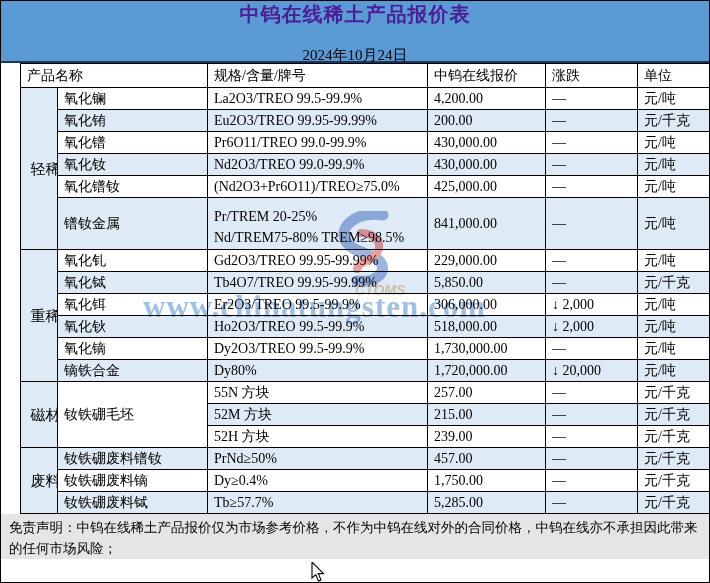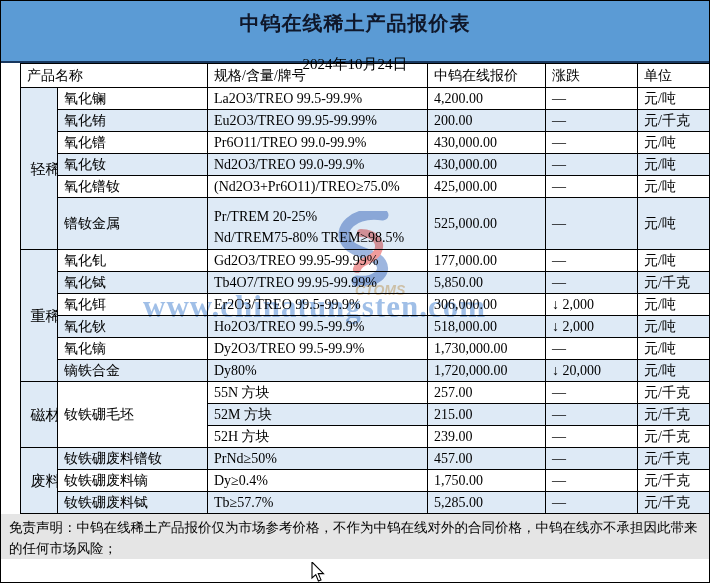--- a/index.html
+++ b/index.html
@@ -6,21 +6,21 @@
     --banner:#5B9BD5; --row_alt:#DEEAF6; --border:#000000;
     --link:#0000CC; --watermark:#8FB4E3;
   }
   *{box-sizing:border-box;}
   body{margin:0;background:#888;font-family:"Liberation Serif","DejaVu Serif",serif;}
   .page{position:relative;width:710px;height:583px;background:#fff;
         border:1px solid var(--border);overflow:hidden;margin:0 auto;}
   
   .banner{height:62px;background:var(--banner);text-align:center;
           border-bottom:2px solid #17375E;}
-  .banner .title{font-size:20px;font-weight:bold;color:#0f172a;padding-top:9px;letter-spacing:1px;}
+  .banner .title{font-size:20px;font-weight:bold;color:#4c1d95;letter-spacing:1px;}
   .banner .date{font-size:15px;color:#000;margin-top:18px;}
   
   table.price{border-collapse:collapse;table-layout:fixed;width:704px;margin-left:19px;}
   table.price th,table.price td{
     border:1px solid var(--border);font-size:14px;font-weight:normal;
     text-align:left;padding:0 6px;height:22px;overflow:hidden;white-space:nowrap;
     color:#000;background-clip:padding-box;}
   table.price th{height:24px;}
   tbody tr:nth-child(even) td{background:var(--row_alt);}
   td.cat{background:var(--row_alt) !important;text-align:center;padding:0;}
@@ -108,31 +108,31 @@
         <td>425,000.00</td>
         <td>—</td>
         <td>元/吨</td>
       </tr>
       <tr class="dbl">
         <td>镨钕金属</td>
         <td class="spec2l">
           <div class="specline">Pr/TREM 20-25%</div>
           <div class="specline">Nd/TREM75-80% TREM≥98.5%</div>
         </td>
-        <td>525,000.00</td>
+        <td>841,000.00</td>
         <td>—</td>
         <td>元/吨</td>
       </tr>
       <tr>
         <td class="cat" rowspan="6">
             <div class="vtext">重稀土</div>
           </td>
         <td>氧化钆</td>
         <td>Gd2O3/TREO 99.95-99.99%</td>
-        <td>177,000.00</td>
+        <td>229,000.00</td>
         <td>—</td>
         <td>元/吨</td>
       </tr>
       <tr>
         <td>氧化铽</td>
         <td>Tb4O7/TREO 99.95-99.99%</td>
         <td>5,850.00</td>
         <td>—</td>
         <td>元/千克</td>
       </tr>

